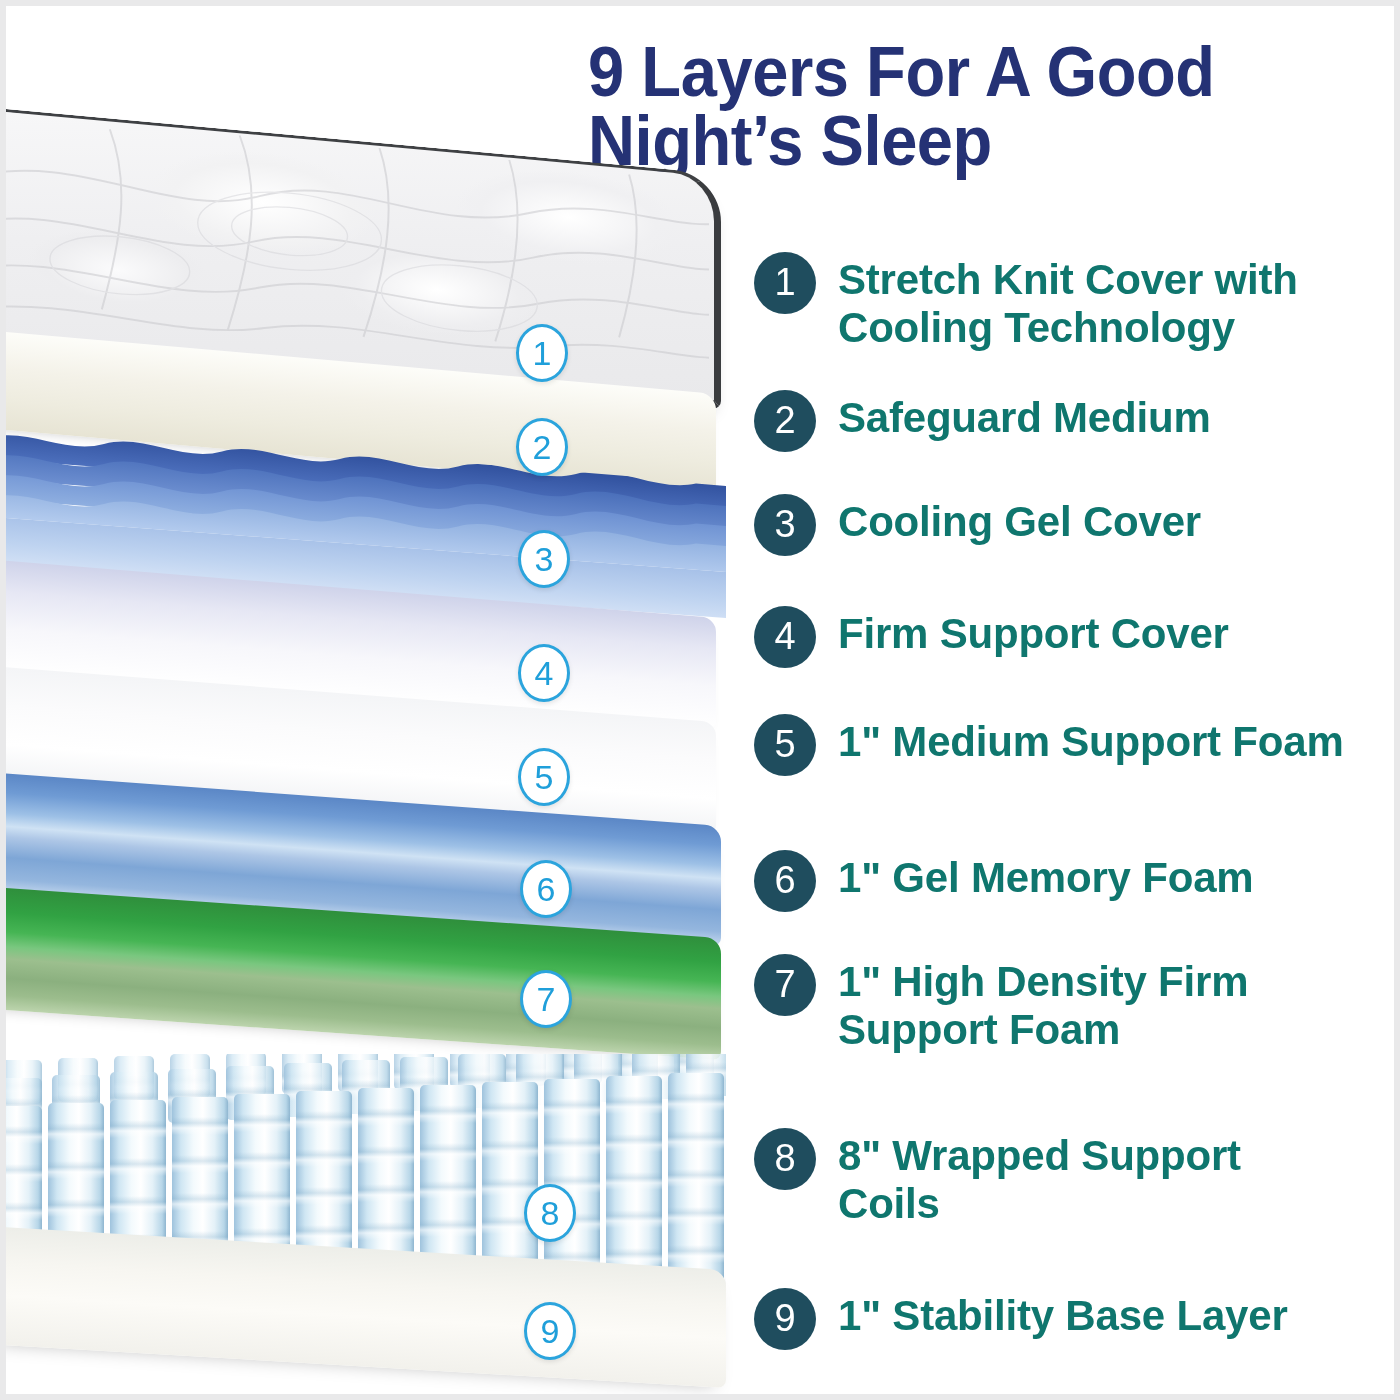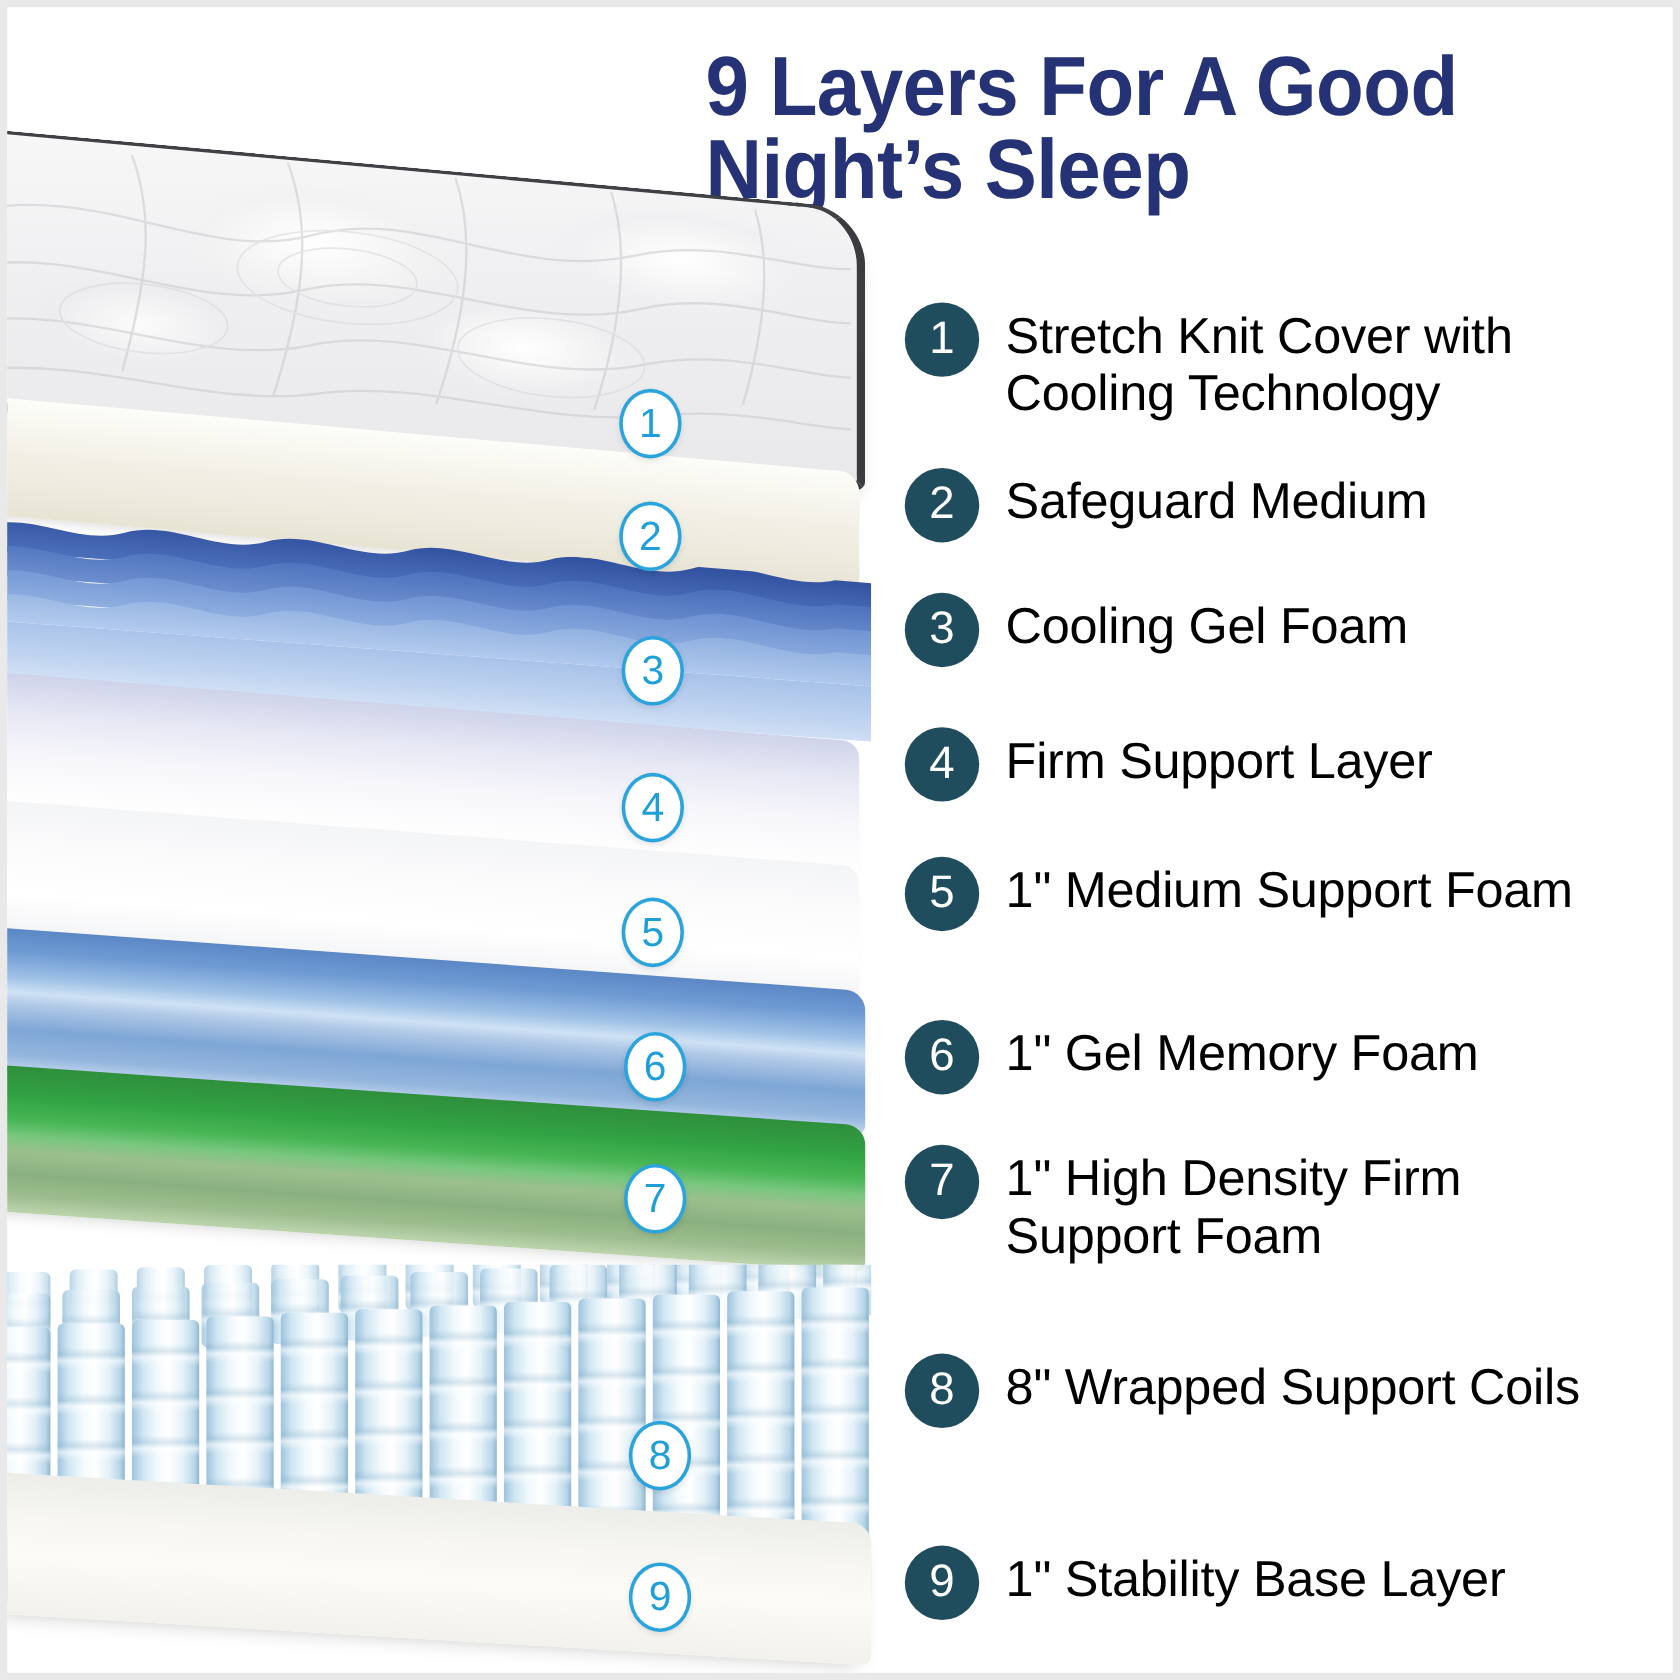--- a/index.html
+++ b/index.html
@@ -61,22 +61,22 @@
     font-weight: 400;
     display: flex;
     align-items: center;
     justify-content: center;
     line-height: 1;
     padding-bottom: 2px;
   }
   .legend-label {
     font-size: 42px;
     line-height: 1.14;
-    color: #000000;
-    font-weight: 400;
+    color: #0f766e;
+    font-weight: 700;
     padding-top: 4px;
     max-width: 520px;
     letter-spacing: -0.2px;
   }
 
   
   #illustration {
     position: absolute;
     left: 0;
     top: 160px;
@@ -409,26 +409,26 @@
       <div class="legend-label">Stretch Knit Cover with Cooling Technology</div>
     </div>
 
     <div class="legend-row" style="top:138px;">
       <div class="legend-badge">2</div>
       <div class="legend-label">Safeguard Medium</div>
     </div>
 
     <div class="legend-row" style="top:242px;">
       <div class="legend-badge">3</div>
-      <div class="legend-label">Cooling Gel Foam</div>
+      <div class="legend-label">Cooling Gel Cover</div>
     </div>
 
     <div class="legend-row" style="top:354px;">
       <div class="legend-badge">4</div>
-      <div class="legend-label">Firm Support Layer</div>
+      <div class="legend-label">Firm Support Cover</div>
     </div>
 
     <div class="legend-row" style="top:462px;">
       <div class="legend-badge">5</div>
       <div class="legend-label">1" Medium Support Foam</div>
     </div>
 
     <div class="legend-row" style="top:598px;">
       <div class="legend-badge">6</div>
       <div class="legend-label">1" Gel Memory Foam</div>

